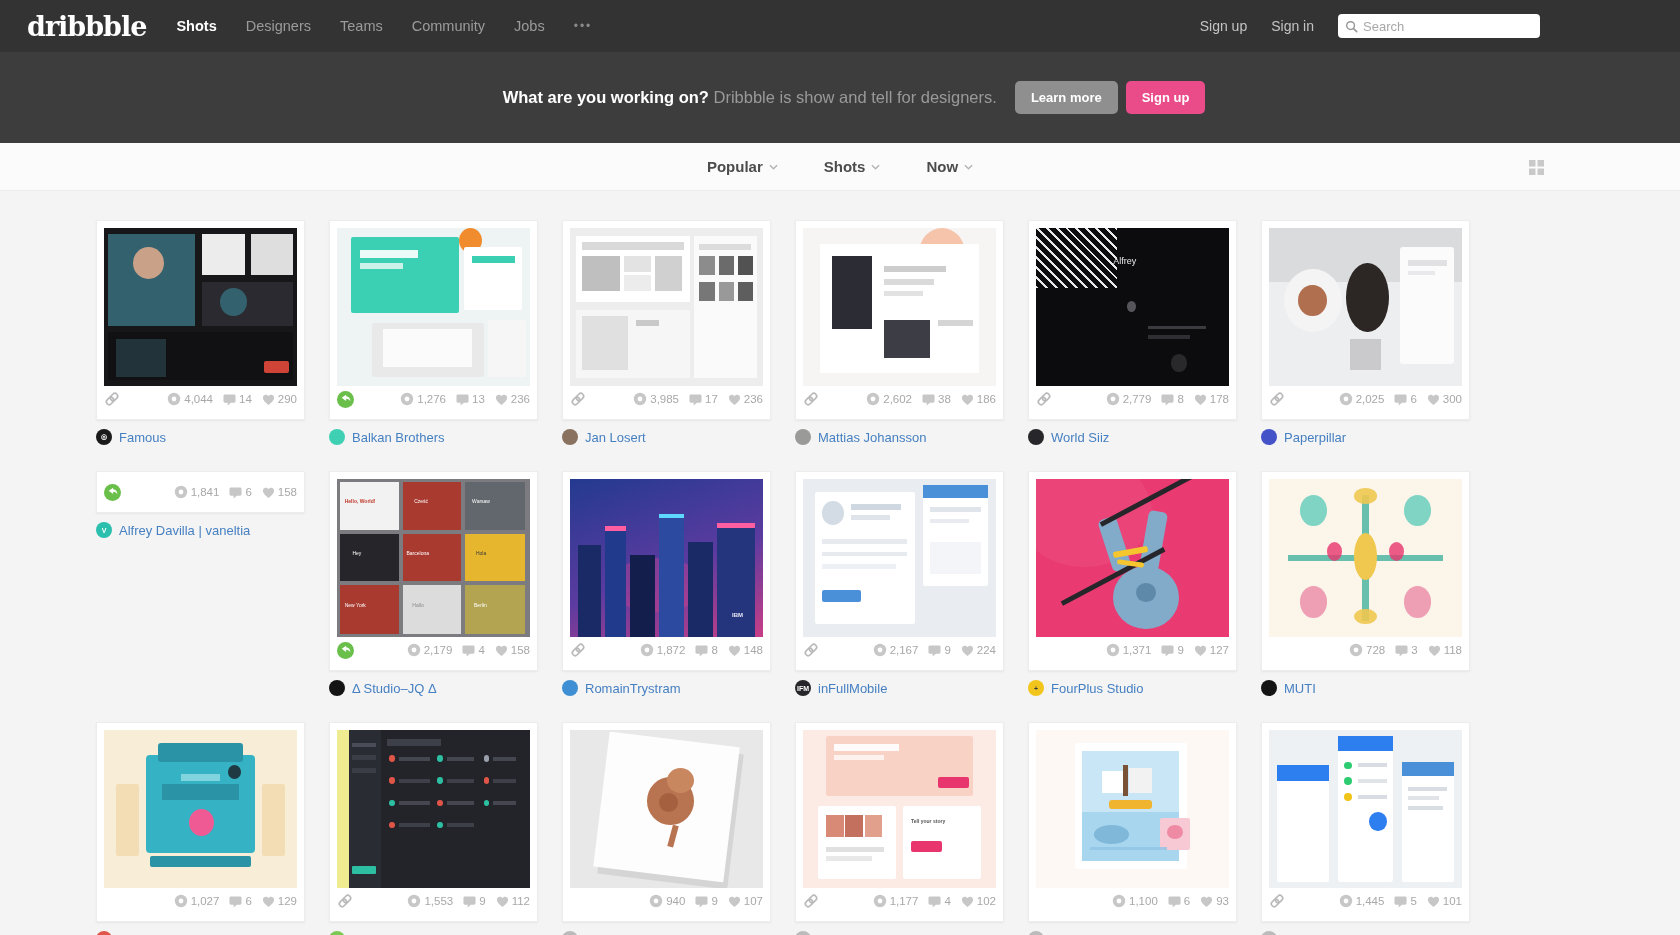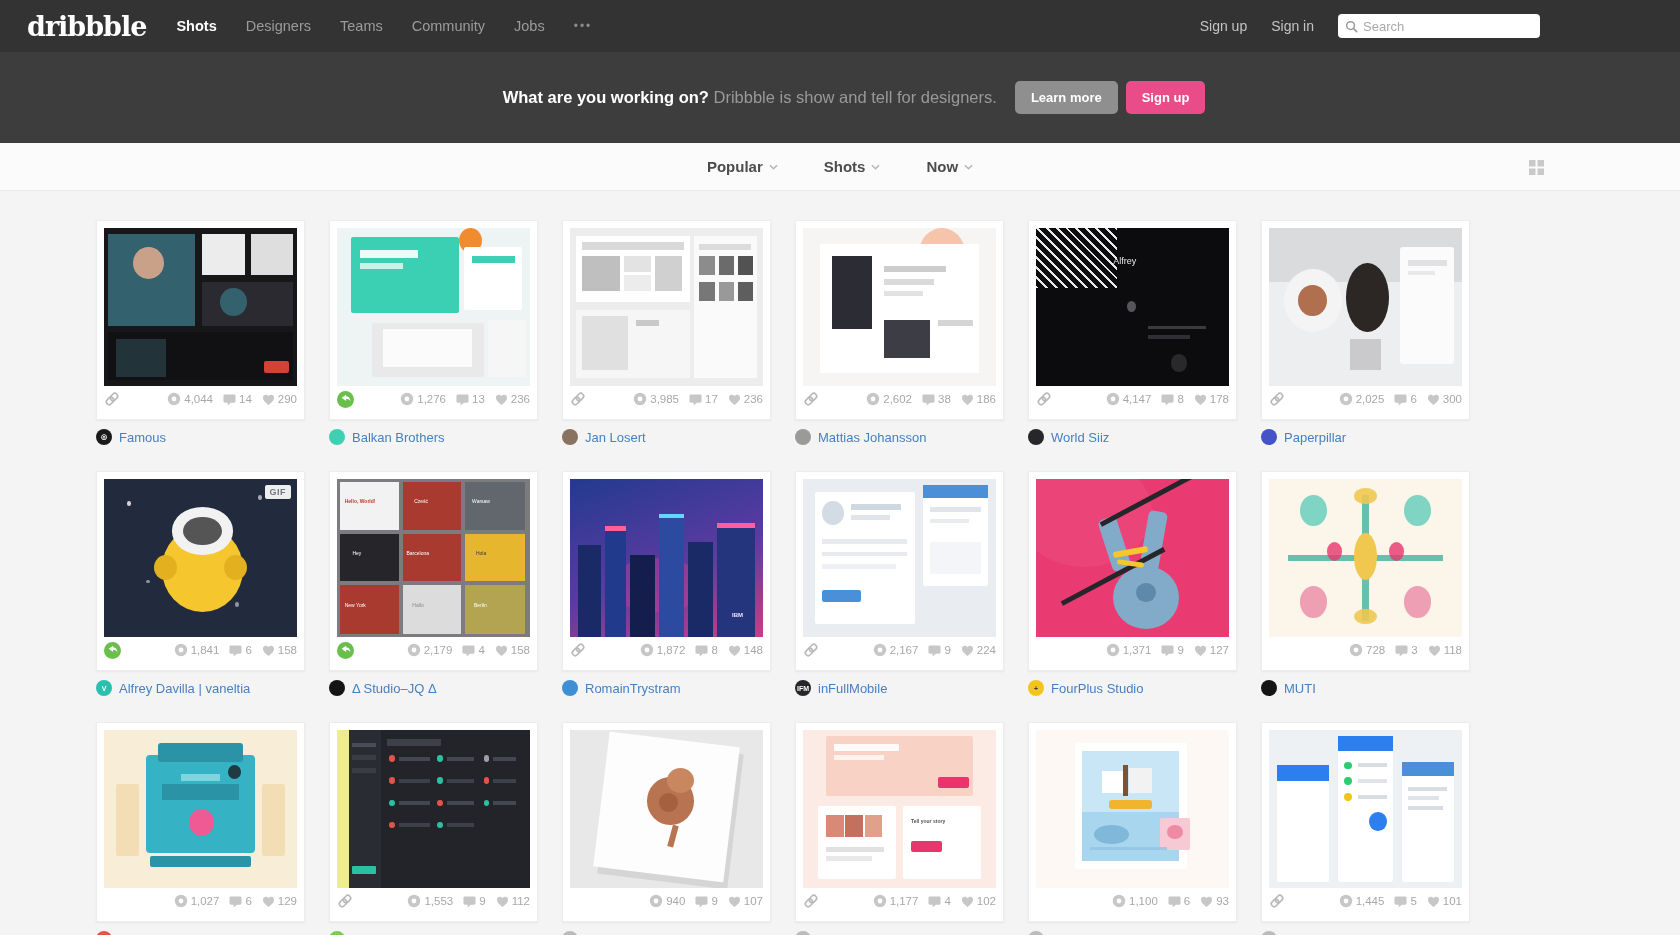--- a/index.html
+++ b/index.html
@@ -360,21 +360,21 @@
             </svg>
           </span>
           <span class="stat-group">
             <span class="stat">
               <span style="display: flex;">
                 <svg width="14" height="14" viewBox="0 0 14 14">
                   <circle cx="7" cy="7" r="6.2" fill="#c7c7c7"></circle>
                   <circle cx="7" cy="7" r="2.4" fill="#fff"></circle>
                 </svg>
               </span>
-              <span>4,147</span>
+              <span>2,779</span>
             </span>
             <span class="stat">
               <span style="display: flex;">
                 <svg width="13" height="13" viewBox="0 0 14 14">
                   <path fill="#c7c7c7" d="M2 1.5h10c.8 0 1.5.7 1.5 1.5v6c0 .8-.7 1.5-1.5 1.5H8.5L5 13.5v-3H2C1.2 10.5.5 9.8.5 9V3c0-.8.7-1.5 1.5-1.5z"></path>
                 </svg>
               </span>
               <span>8</span>
             </span>
             <span class="stat">
@@ -443,32 +443,20 @@
           </span>
         </div>
       </div>
       <div class="author">
         <span class="avatar" style="background: rgb(69, 83, 201);"></span>
         <a>Paperpillar</a>
       </div>
     </div>
     <div class="shot-cell">
       <div class="shot-card">
-        <div class="thumb" style="background: rgb(34, 43, 61);">
-          <div style="left: 12%; top: 14%; width: 2%; height: 3%; background: rgb(255, 255, 255); border-radius: 50%; opacity: 0.8;"></div>
-          <div style="left: 80%; top: 10%; width: 2%; height: 3%; background: rgb(255, 255, 255); border-radius: 50%; opacity: 0.6;"></div>
-          <div style="left: 68%; top: 78%; width: 2%; height: 3%; background: rgb(255, 255, 255); border-radius: 50%; opacity: 0.5;"></div>
-          <div style="left: 22%; top: 64%; width: 2%; height: 2%; background: rgb(255, 255, 255); border-radius: 50%; opacity: 0.5;"></div>
-          <div style="left: 30%; top: 30%; width: 42%; height: 54%; background: rgb(245, 198, 46); border-radius: 50%;"></div>
-          <div style="left: 35%; top: 18%; width: 32%; height: 30%; background: rgb(242, 242, 242); border-radius: 50%;"></div>
-          <div style="left: 41%; top: 24%; width: 20%; height: 18%; background: rgb(58, 58, 58); border-radius: 50%; opacity: 0.85;"></div>
-          <div style="left: 26%; top: 48%; width: 12%; height: 16%; background: rgb(227, 176, 31); border-radius: 50%;"></div>
-          <div style="left: 62%; top: 48%; width: 12%; height: 16%; background: rgb(227, 176, 31); border-radius: 50%;"></div>
-          <div class="gif-badge">GIF</div>
-        </div>
         <div class="stats">
           <span class="left-ic">
             <svg width="17" height="17" viewBox="0 0 16 16">
               <circle cx="8" cy="8" r="8" fill="#6abf4b"></circle>
               <path fill="#fff" d="M8.6 3.6 4.4 6.4l4.2 2.9V7.4c2 .1 3.3 1 4 2.5.1-3-1.6-4.7-4-5v-1.3z"></path>
             </svg>
           </span>
           <span class="stat-group">
             <span class="stat">
               <span style="display: flex;">

